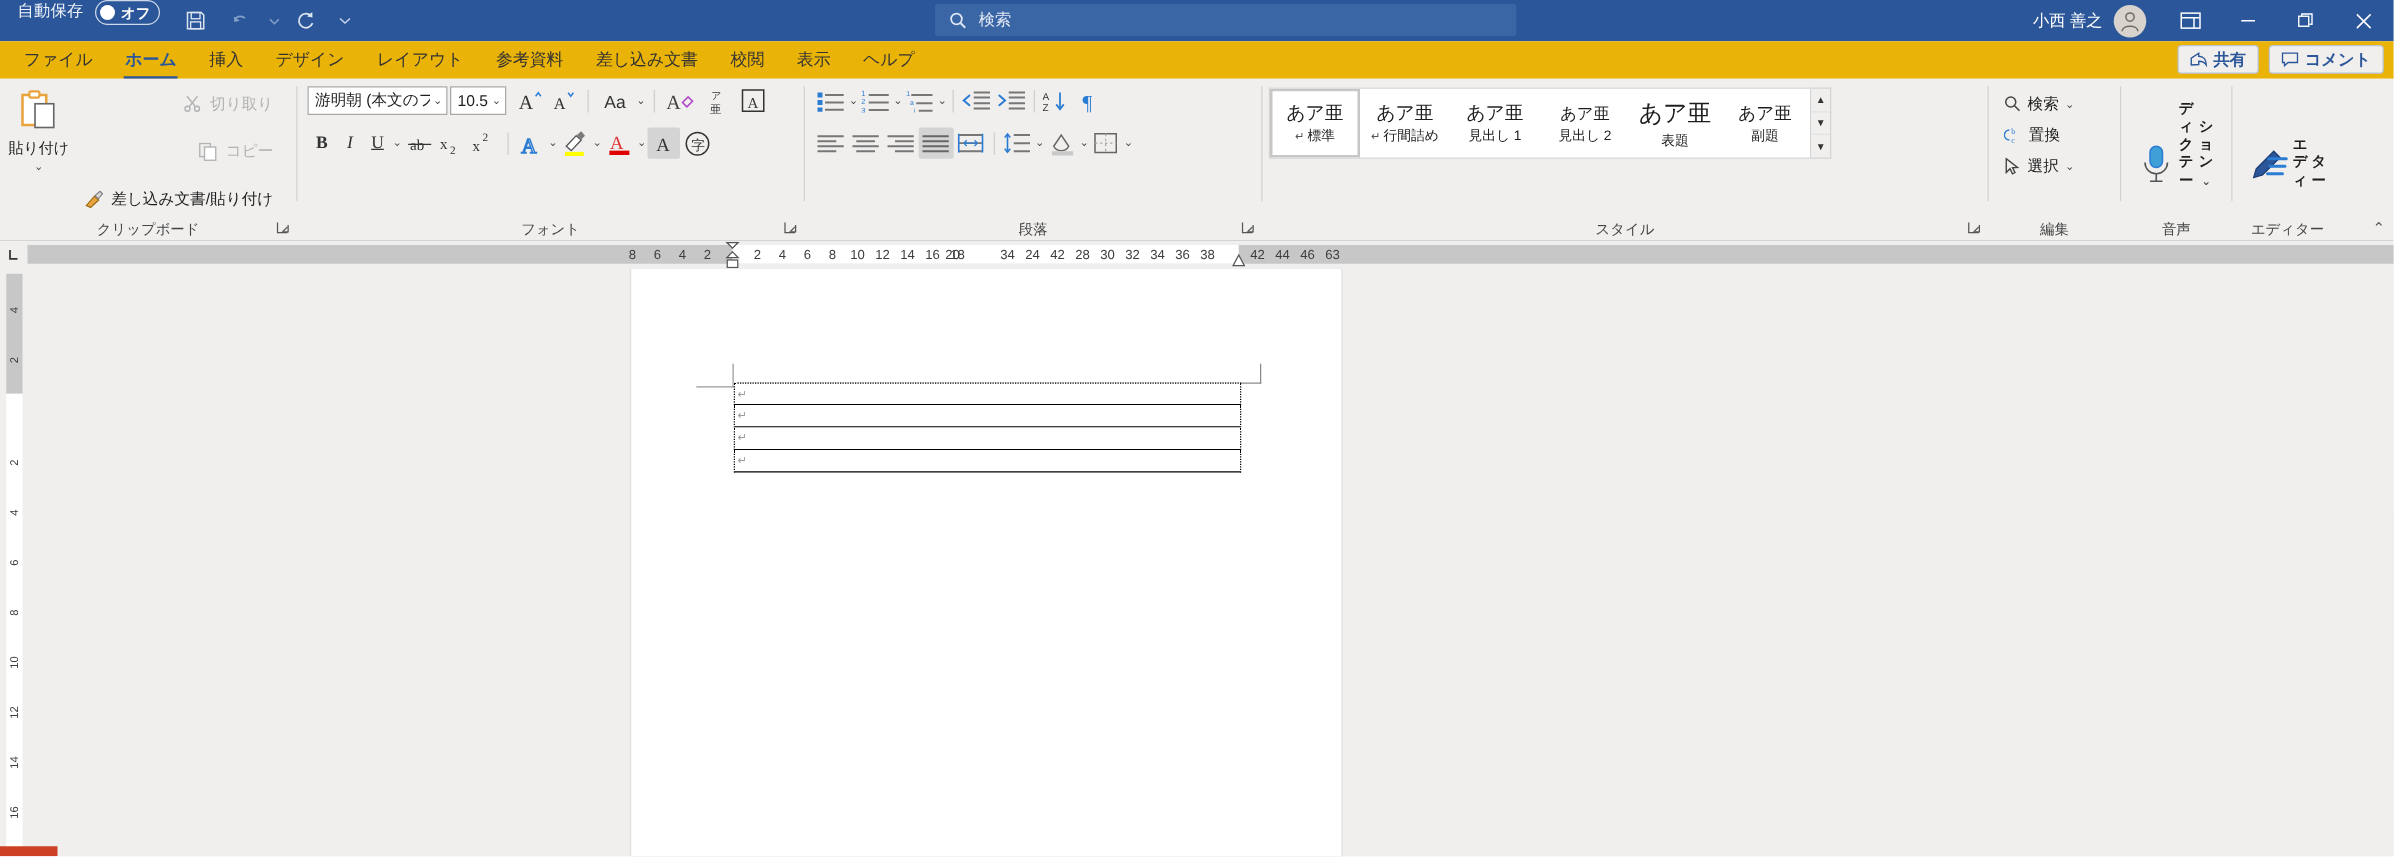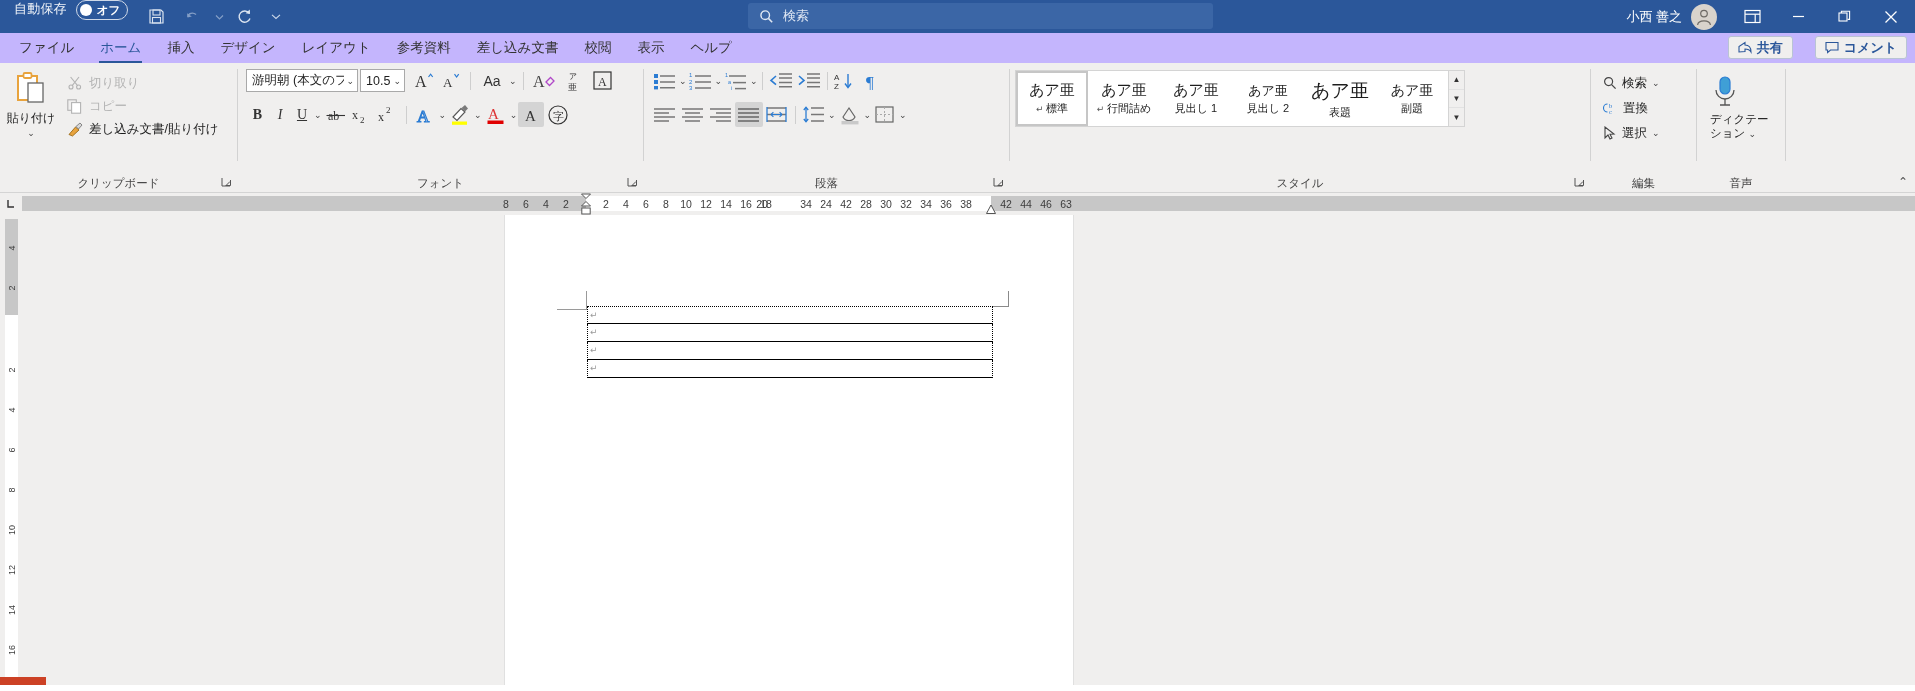--- a/index.html
+++ b/index.html
@@ -52,37 +52,37 @@
     margin-right: 12px;
   }
   .win-btn {
     width: 46px; height: 33px; display: flex; align-items: center; justify-content: center;
     color: #ffffff;
   }
   .win-btn.close { width: 48px; }
 
   
   .tabbar {
-    height: 30px; background: #c4b5fd;
+    height: 30px; background: #eab308;
     display: flex; align-items: flex-end; position: relative;
     border-bottom: none;
   }
   .tab {
     font-size: 13.5px; color: #333333;
     padding: 3px 13px 6px 13px;
     position: relative; white-space: nowrap;
   }
   .tab.first { margin-left: 6px; }
-  .tab.active { color: #2b579a; font-weight: normal; }
+  .tab.active { color: #2b579a; font-weight: bold; }
   .tab.active::after {
     content: ""; position: absolute; left: 12px; right: 12px; bottom: 0;
     height: 2.5px; background: #2b579a;
   }
   .tabbar-right {
-    position: absolute; right: 8px; top: 3px; display: flex; gap: 22px; align-items: center; margin-left: 22px;
+    position: absolute; right: 8px; top: 3px; display: flex; gap: 8px; align-items: center; margin-left: 22px;
   }
   .pillbtn {
     border: 1px solid #b9c4d4; border-radius: 3px; background: #f0efee;
     height: 23px; display: flex; align-items: center; gap: 5px;
     padding: 0 9px; color: #2b579a; font-size: 13px; font-weight: bold;
   }
 
   
   .ribbon {
     height: 130px; background: #f0efee;
@@ -103,21 +103,21 @@
     position: absolute; right: 5px; top: 3px;
     width: 11px; height: 11px; color: #555;
   }
 
   
   .paste-btn {
     width: 62px; display: flex; flex-direction: column; align-items: center;
     padding-top: 4px;
   }
   .paste-lbl { font-size: 12px; color: #1d1d1d; margin-top: 2px; }
-  .clip-items { display: flex; flex-direction: column; gap: 1px; padding-top: 4px; }
+  .clip-items { display: flex; flex-direction: column; gap: 16px; padding-top: 4px; align-items: flex-end; }
   .clip-item {
     display: flex; align-items: center; gap: 6px; height: 22px;
     font-size: 12.5px; padding: 0 4px;
   }
   .clip-item.disabled { color: #b3b3b3; }
   .clip-item.enabled { color: #1d1d1d; }
 
   
   .font-row1 { display: flex; align-items: center; gap: 2px; padding-left: 8px; }
   .font-row2 { display: flex; align-items: center; gap: 1px; padding-left: 8px; margin-top: 9px; }
@@ -165,23 +165,23 @@
     font-size: 8px; color: #333; border-bottom: 1px solid #e2e2e2;
   }
 
   
   .edit-col { display: flex; flex-direction: column; padding-left: 8px; padding-top: 3px; gap: 1px; }
   .edit-item {
     display: flex; align-items: center; gap: 5px; height: 24px;
     font-size: 12.5px; color: #1d1d1d; padding: 0 4px;
   }
   .big-btn {
-    width: 62px; height: 84px; display: flex; flex-direction: column;
-    align-items: flex-start; justify-content: flex-start; padding-top: 7px;
-    font-size: 11.5px; color: #1d1d1d; text-align: center; line-height: 1.25;
+    width: 62px; height: 84px; display: flex; flex-direction: row;
+    align-items: flex-end; justify-content: flex-start; padding-top: 7px;
+    font-size: 11.5px; color: #1d1d1d; text-align: center; line-height: 1.25; font-weight: bold;
   }
   .collapse-ribbon {
     position: absolute; right: 7px; bottom: 3px; font-size: 12px; color: #555;
   }
 
   
   .ruler-row { height: 22px; background: #f0efee; display: flex; position: relative; }
   .corner-btn {
     width: 22px; height: 22px; display: flex; align-items: center; justify-content: center;
     font-size: 11px; color: #333;
@@ -777,20 +777,35 @@
             </svg>
         </span>
         <span>ディクテー</span>
         <span><span>ション</span> <span class="caret">⌄</span></span>
       </div>
     </div>
     <div class="group-label">音声</div>
   </div>
   <div class="group-sep"></div>
 
+  <div class="group" style="width:88px">
+    <div class="group-body" style="justify-content:center">
+      <div class="big-btn">
+        <span style="display:flex;margin-bottom:4px">
+          <svg width="32" height="32" viewBox="0 0 32 32">
+              <path d="M4 26 L6 19 L20 5 L25 10 L11 24 Z" fill="#2b579a" stroke="#1f3f73" stroke-width="1.1"></path>
+              <path d="M16 11 H30 M17 17 H29 M15 23 H27" stroke="#2b7cd3" stroke-width="2.4" stroke-linecap="round"></path>
+            </svg>
+        </span>
+        <span>エディ</span>
+        <span>ター</span>
+      </div>
+    </div>
+    <div class="group-label">エディター</div>
+  </div>
 
   <span class="collapse-ribbon">⌃</span>
 </div>
 
 <div class="ruler-row">
   <div class="corner-btn">
     <svg width="12" height="12" viewBox="0 0 12 12">
         <path d="M3 2 V9 H9" fill="none" stroke="#333" stroke-width="1.4"></path>
       </svg>
   </div>

